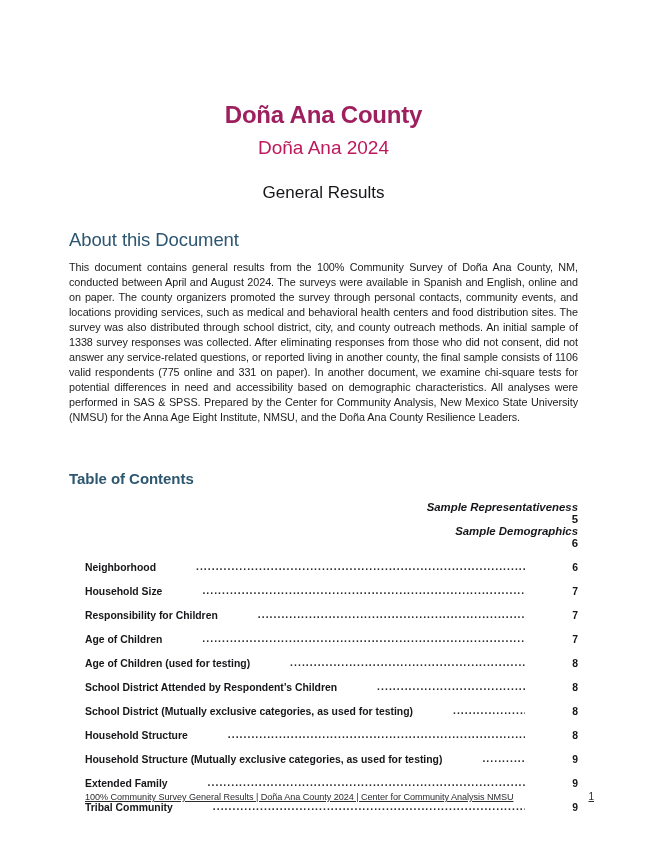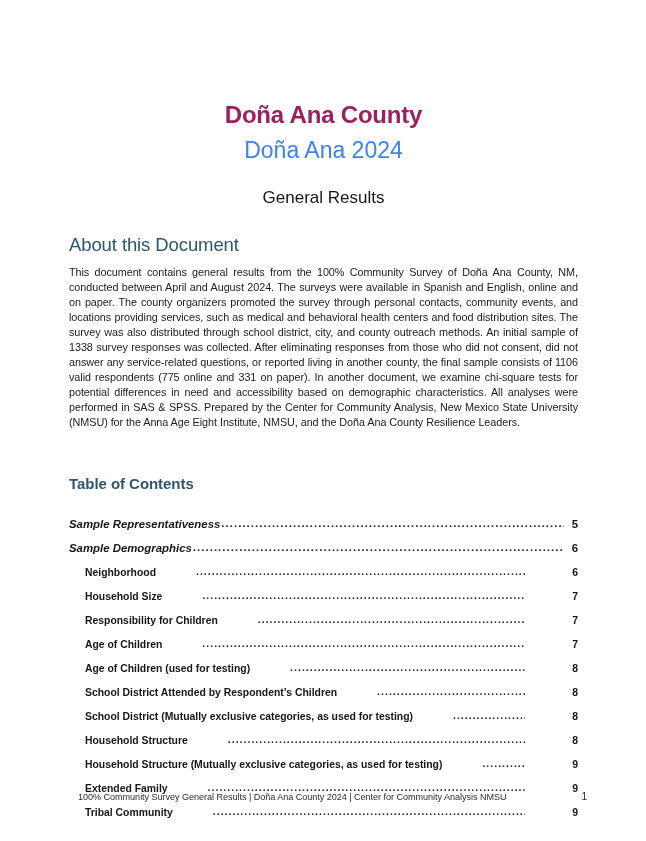--- a/index.html
+++ b/index.html
@@ -34,23 +34,23 @@
   }
   .doc-title {
     font-size: 24px;
     font-weight: bold;
     color: #9e1f5e;
     letter-spacing: -0.2px;
     line-height: 1.18;
     margin: 0;
   }
   .doc-subtitle {
-    font-size: 23px;
+    font-size: 19px;
     font-weight: normal;
-    color: #3b82f6;
+    color: #be185d;
     line-height: 1.25;
     margin: 7px 0 0 0;
   }
   .doc-section-title {
     font-size: 17px;
     font-weight: normal;
     color: #16161a;
     line-height: 1.2;
     margin: 23px 0 0 0;
   }
@@ -123,47 +123,49 @@
     text-align: right;
     min-width: 13px;
     font-weight: bold;
   }
 
   .toc-row.level-1 {
     font-weight: bold;
     font-style: italic;
     font-size: 11.4px;
     padding-left: 0;
+    flex-direction: column;
   }
   .toc-row.level-1 .toc-page {
     font-style: normal;
   }
   .toc-row.level-1 .toc-dots {
     font-style: normal;
   }
   .toc-row.level-2 {
     font-weight: bold;
     font-style: normal;
     font-size: 10.4px;
     padding-left: 16px;
     gap: 39px;
   }
 
   
   .footer {
     position: absolute;
-    left: 78px;
+    left: 85px;
     top: 791px;
     width: 509px;
     display: flex;
     align-items: baseline;
     justify-content: space-between;
     font-size: 9.1px;
     color: #2c2c30;
     letter-spacing: -0.05px;
+    text-decoration: underline;
   }
   .footer-text { flex: 0 1 auto; }
   .footer-page { flex: 0 0 auto; font-size: 10px; }
 </style>
 </head>
 <body>
 
 <div class="page">
 
   <div class="content">

